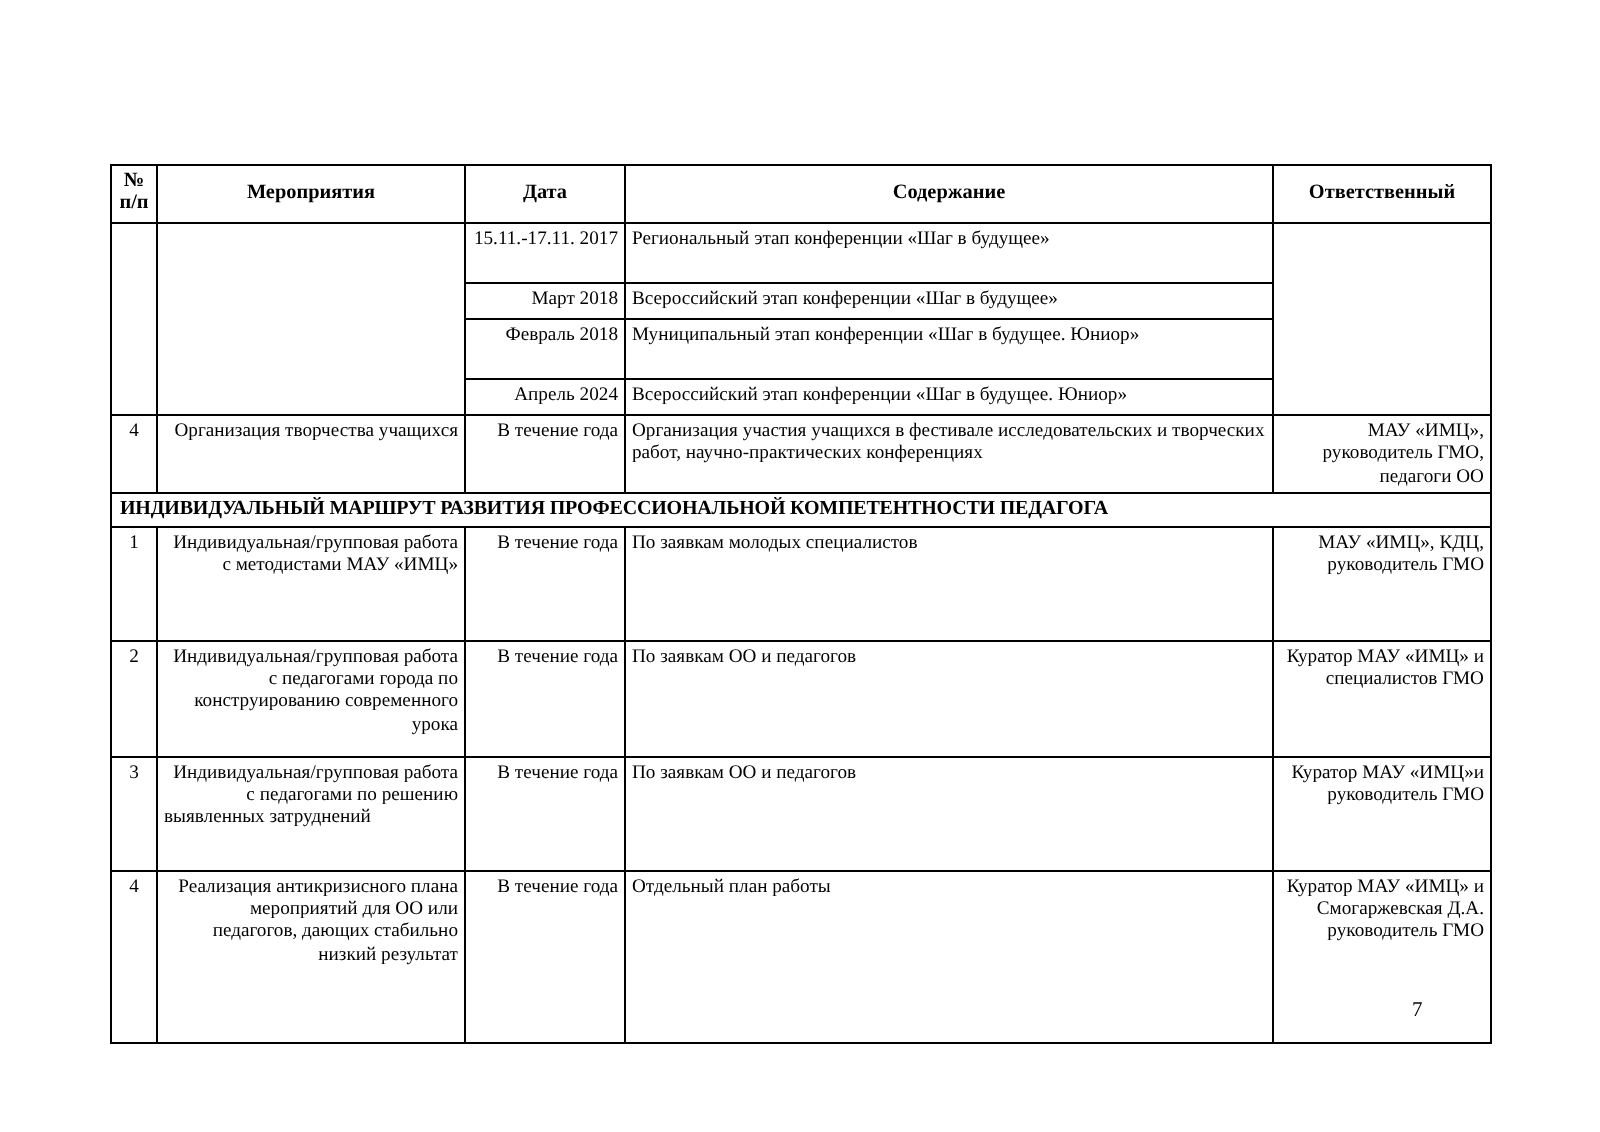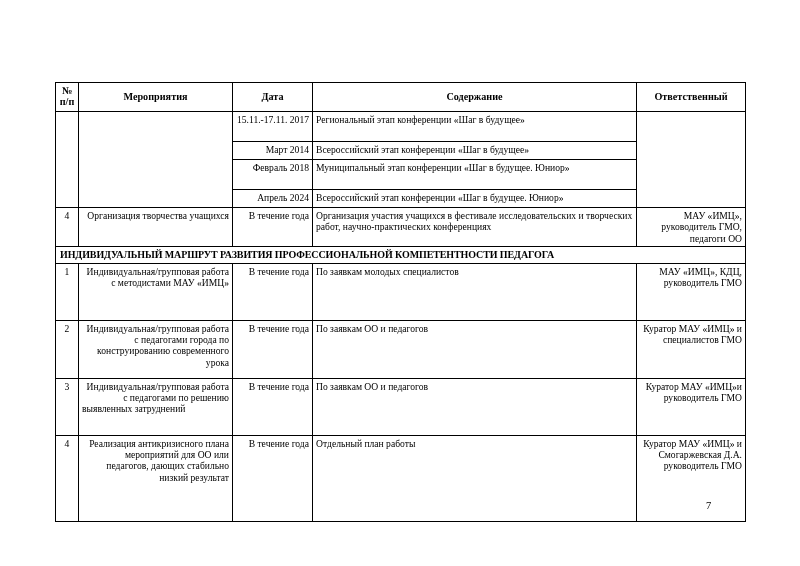--- a/index.html
+++ b/index.html
@@ -133,21 +133,21 @@
 
       <tr>
         <td class="num-cell blank-span" rowspan="4"></td>
         <td class="event-cell blank-span" rowspan="4"></td>
         <td class="date-cell r-h2">15.11.-17.11. 2017</td>
         <td class="c-left r-h2">Региональный этап конференции «Шаг в будущее»</td>
         <td class="resp-cell blank-span" rowspan="4"></td>
       </tr>
 
       <tr>
-        <td class="date-cell r-h1">Март 2014</td>
+        <td class="date-cell r-h1">Март 2018</td>
         <td class="c-left r-h1">Всероссийский этап конференции «Шаг в будущее»</td>
       </tr>
 
       <tr>
         <td class="date-cell r-h2">Февраль 2018</td>
         <td class="c-left r-h2">Муниципальный этап конференции «Шаг в будущее. Юниор»</td>
       </tr>
 
       <tr>
         <td class="date-cell r-h1">Апрель 2024</td>

